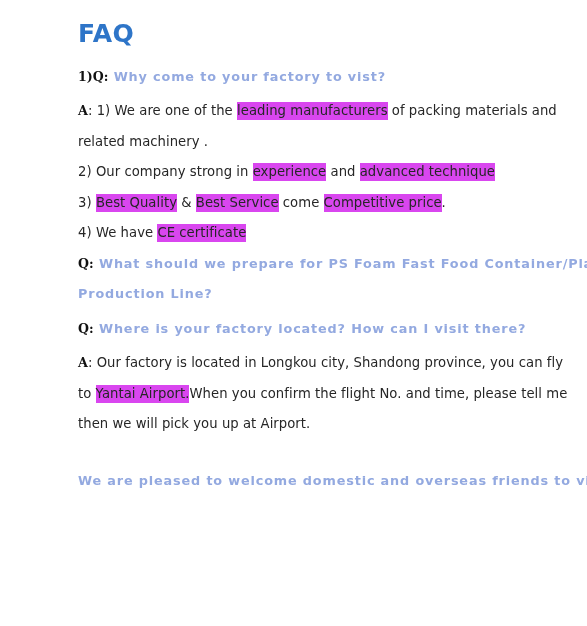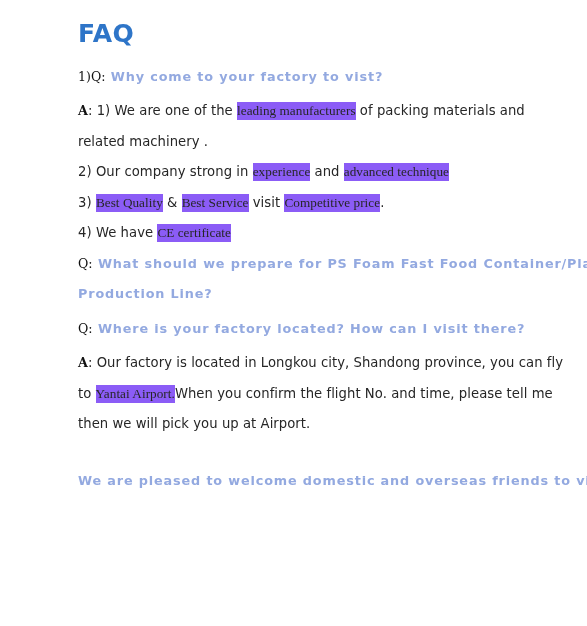--- a/index.html
+++ b/index.html
@@ -61,38 +61,37 @@
   .line.question {
     color: #93A9E0;
     font-weight: bold;
     letter-spacing: 0.85px;
     font-size: 12.8px;
   }
 
   
   .lead {
     color: #111111;
-    font-weight: normal;
+    font-weight: bold;
     letter-spacing: 0;
     font-size: 12.6px;
     font-family: "DejaVu Serif", serif;
   }
   .lead-a {
     color: #111111;
     font-weight: bold;
     letter-spacing: 0;
     font-size: 12.8px;
     font-family: "DejaVu Serif", serif;
   }
 
   
   .hl {
-    background-color: #8b5cf6;
+    background-color: #d946ef;
     padding: 1px 0 2px 0;
-    font-family: Liberation Serif, serif;
   }
 
   
   .closing .line {
     color: #93A9E0;
     font-weight: bold;
     letter-spacing: 0.85px;
     font-size: 12.8px;
   }
 
@@ -116,21 +115,21 @@
       <div class="line body">
         <span class="lead-a">A</span><span>: 1) We are one of the </span><span class="hl">leading manufacturers</span><span> of packing materials and</span>
       </div>
       <div class="line body">
         <span>related machinery .</span>
       </div>
       <div class="line body">
         <span>2) Our company strong in </span><span class="hl">experience</span><span> and </span><span class="hl">advanced technique</span>
       </div>
       <div class="line body">
-        <span>3) </span><span class="hl">Best Quality</span><span> &amp; </span><span class="hl">Best Service</span><span> visit </span><span class="hl">Competitive price</span><span>.</span>
+        <span>3) </span><span class="hl">Best Quality</span><span> &amp; </span><span class="hl">Best Service</span><span> come </span><span class="hl">Competitive price</span><span>.</span>
       </div>
       <div class="line body">
         <span>4) We have </span><span class="hl">CE certificate</span>
       </div>
     </div>
   </div>
 
   <div class="block">
     <div class="line question">
       <span class="lead">Q:</span>

